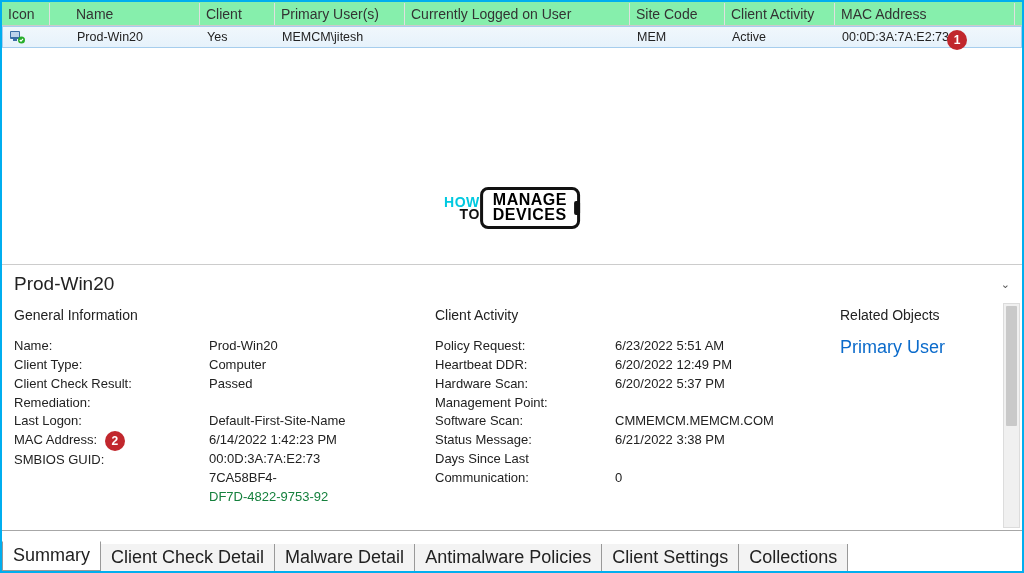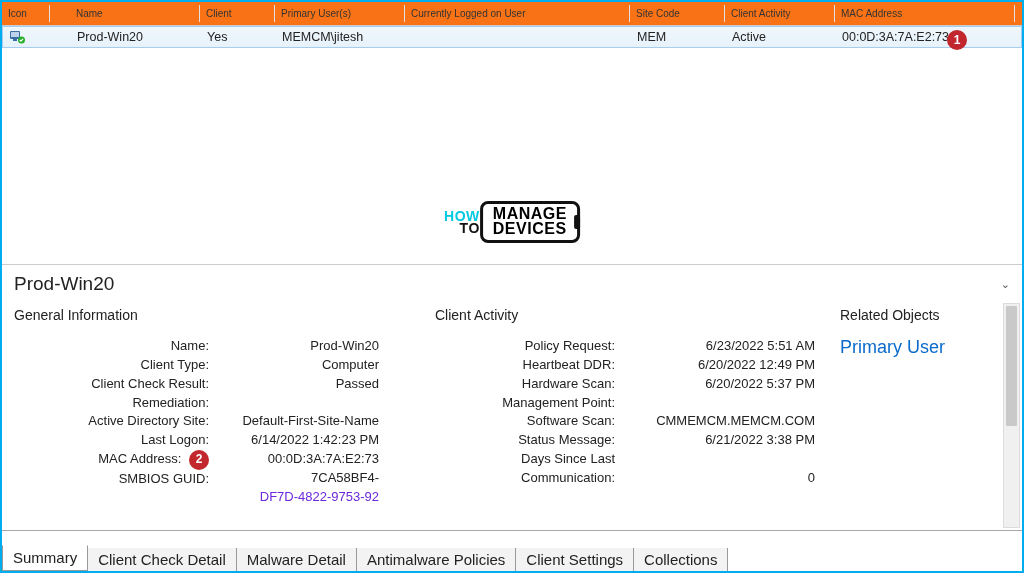--- a/index.html
+++ b/index.html
@@ -18,25 +18,25 @@
     }
     
     
     .grid-area {
       position: relative;
       height: 263px;
       border-bottom: 1px solid #ccc;
     }
     .grid-header {
       display: flex;
-      background: #f97316;
+      background: #86efac;
       border-bottom: 1px solid #ccc;
       height: 24px;
       align-items: center;
-      font-size: 10px;
+      font-size: 14px;
       color: #333;
     }
     .grid-header > div {
       padding: 3px 6px;
       border-right: 1px solid #e0e0e0;
       white-space: nowrap;
       overflow: hidden;
     }
     .col-icon { width: 48px; }
     .col-name { width: 130px; margin-left: 20px; }
@@ -63,21 +63,21 @@
     }
     .device-icon {
       display: inline-block;
       width: 16px; height: 16px;
       vertical-align: middle;
     }
     
     .watermark {
       position: absolute;
       left: 50%;
-      top: 199px;
+      top: 185px;
       transform: translateX(-50%);
       display: flex;
       align-items: center;
       gap: 0;
       pointer-events: none;
     }
     .watermark .howto {
       font-size: 14px;
       font-weight: 900;
       line-height: 0.9;
@@ -138,21 +138,21 @@
     }
     .detail-col { flex: 0 0 auto; }
     .detail-col.general { width: 404px; }
     .detail-col.activity { width: 388px; }
     .detail-col.related { flex: 1; }
     .section-title {
       font-size: 14px;
       color: #222;
       margin-bottom: 14px;
     }
-    .kv-table { display: flex; text-align: right; }
+    .kv-table { display: flex; }
     .kv-labels, .kv-values {
       display: flex;
       flex-direction: column;
       font-size: 13px;
       color: #222;
       line-height: 1.45;
     }
     .kv-labels { white-space: nowrap; }
     .kv-values { white-space: normal; }
     .general .kv-labels { width: 195px; }
@@ -200,21 +200,21 @@
     }
     
     
     .tabstrip {
       display: flex;
       align-items: flex-end;
       height: 41px;
       border-top: 1px solid #a7a7a7;
       background: #fff;
       padding-left: 0;
-      font-size: 15px;
+      font-size: 18px;
     }
     .tab {
       padding: 3px 10px;
       border: 1px solid #999;
       border-top: none;
       background: #f3f3f3;
       margin-right: -1px;
       color: #222;
       cursor: pointer;
       position: relative;
@@ -283,40 +283,39 @@
   <div class="detail-body">
 
     <div class="detail-col general">
       <div class="section-title">General Information</div>
       <div class="kv-table">
         <div class="kv-labels">
           <span>Name:</span>
           <span>Client Type:</span>
           <span>Client Check Result:</span>
           <span>Remediation:</span>
-          <span>Active Directory Site:</span>
           <span> </span>
           <span>Last Logon:</span>
           <span> </span>
           <span>
             <span>MAC Address:</span>
             <span class="badge">2</span>
           </span>
           <span>SMBIOS GUID:</span>
         </div>
         <div class="kv-values">
           <span>Prod-Win20</span>
           <span>Computer</span>
           <span>Passed</span>
           <span>&nbsp;</span>
           <span>Default-First-Site-Name</span>
           <span>6/14/2022 1:42:23 PM</span>
           <span>00:0D:3A:7A:E2:73</span>
           <span>7CA58BF4-</span>
-          <span style="color:#6d28d9;">DF7D-4822-9753-92</span>
+          <span style="color:#15803d;">DF7D-4822-9753-92</span>
         </div>
       </div>
     </div>
 
     <div class="detail-col activity">
       <div class="section-title">Client Activity</div>
       <div class="kv-table">
         <div class="kv-labels">
           <span>Policy Request:</span>
           <span>Heartbeat DDR:</span>

